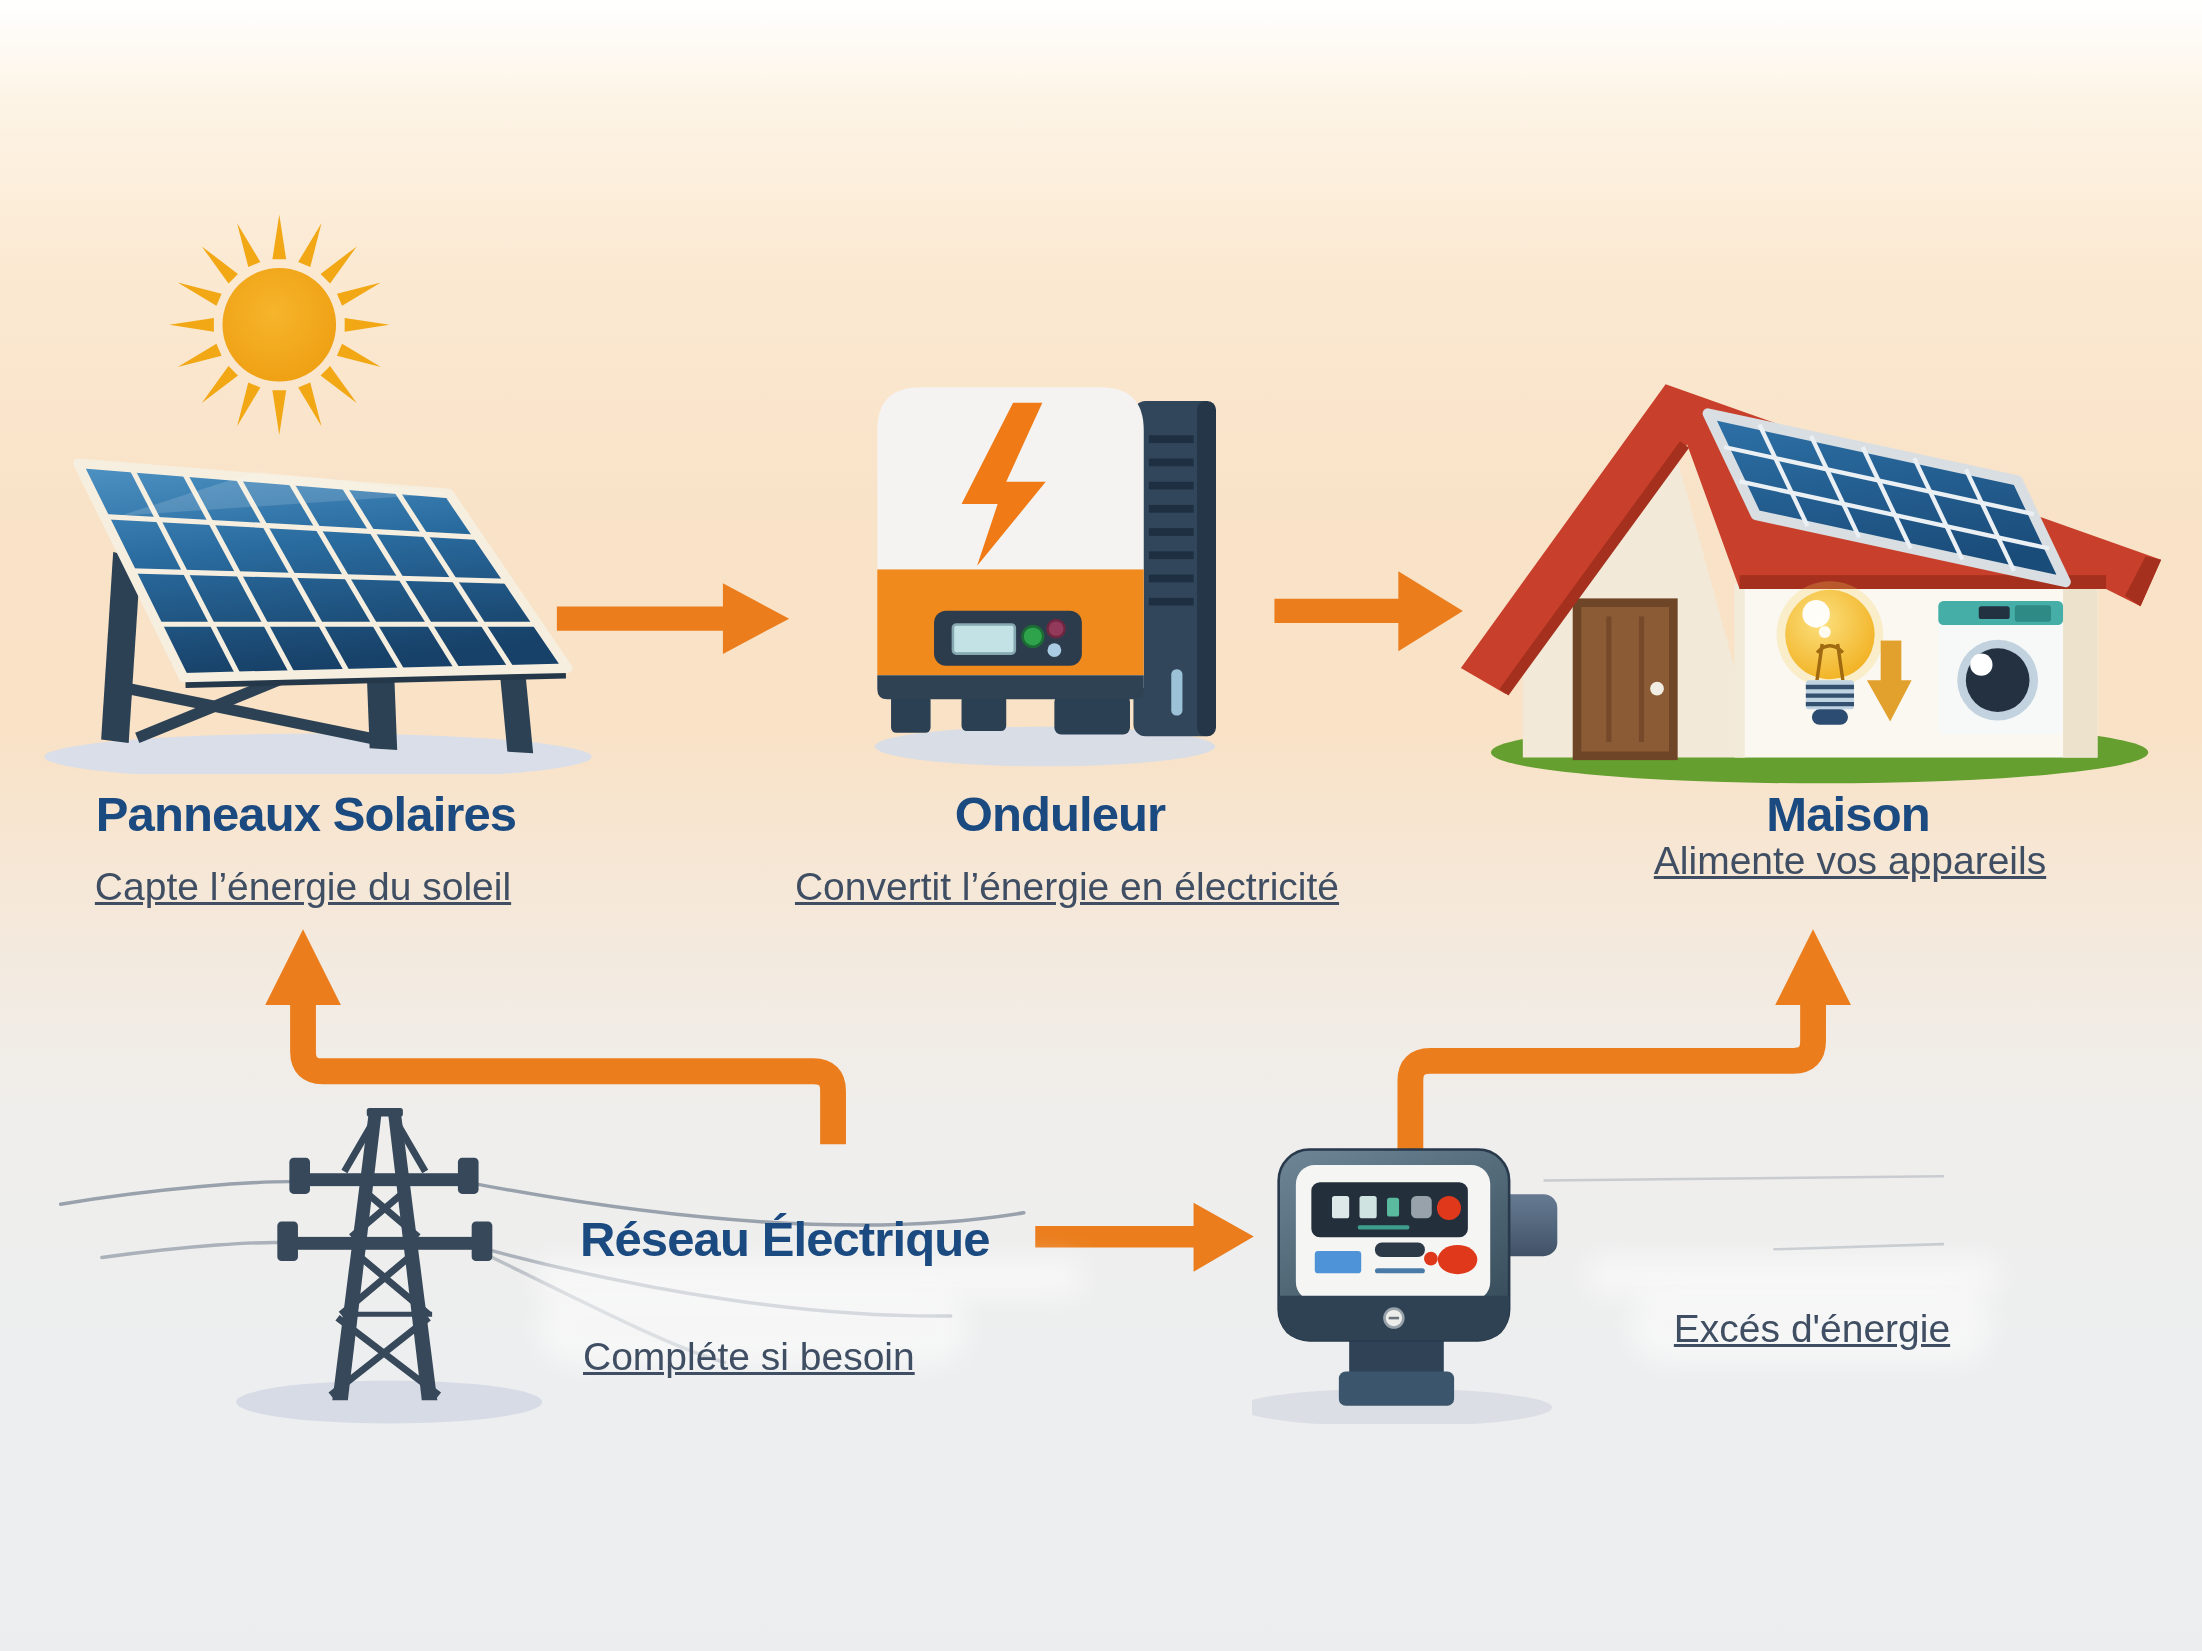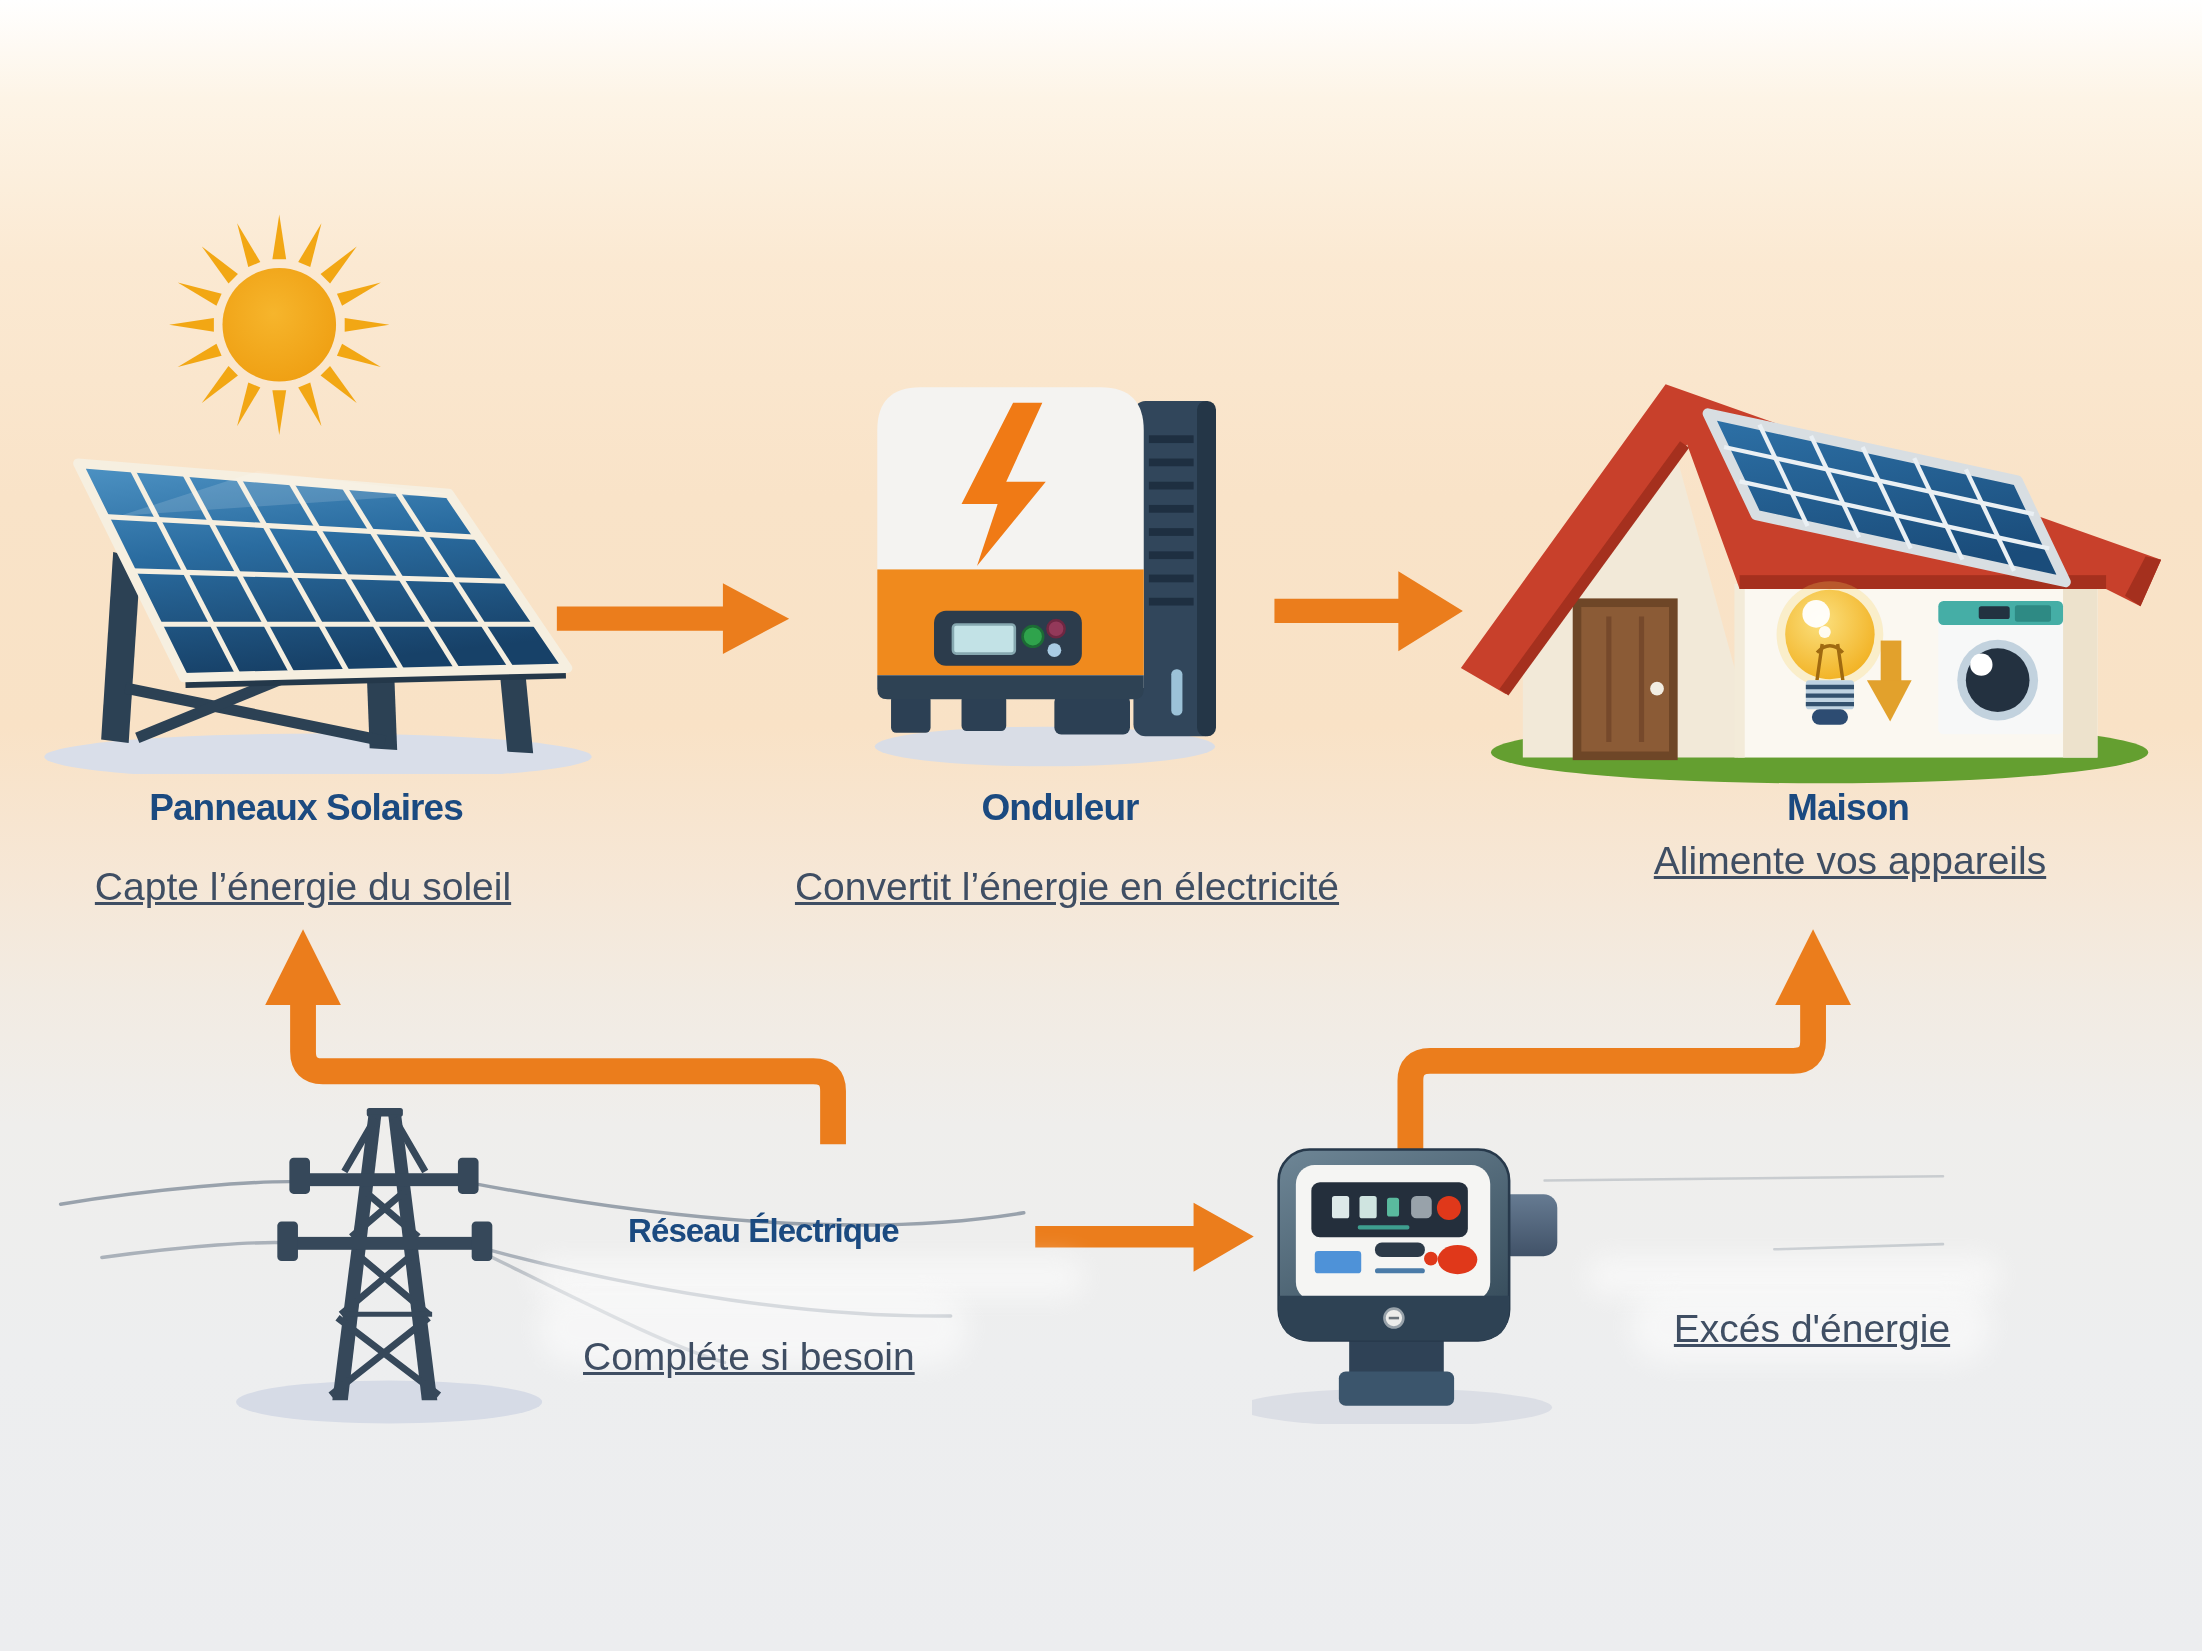--- a/index.html
+++ b/index.html
@@ -5,25 +5,25 @@
   html,body{margin:0;padding:0;background:#e8e9eb;}
   #canvas{
     position:relative;width:2203px;height:1652px;overflow:hidden;
     font-family:"Liberation Sans",sans-serif;
     background:linear-gradient(180deg,
       #ffffff 0%, #fdf4e6 6%, #fbe9d2 16%, #f9e3c8 30%, #f9e2c6 44%,
       #f6e7d6 53%, #f2ebe2 60%, #efeeec 68%, #edeeef 82%, #ecedef 100%);
   }
   .abs{position:absolute;}
   .node-title{
-    position:absolute;font-weight:700;font-size:37px;line-height:1.1;
+    position:absolute;font-weight:700;font-size:49px;line-height:1.1;
     color:var(--c-title,#1b4a80);white-space:nowrap;letter-spacing:-0.9px;
     transform:translateX(-50%);
   }
-  .node-title.small{font-size:33px;margin-left:48px;}
+  .node-title.small{font-size:49px;}
   .node-title.align-left{transform:none;}
   .node-sub{
     position:absolute;font-weight:400;font-size:39px;line-height:1.1;
     color:var(--c-subtitle,#3f4e63);white-space:nowrap;letter-spacing:0;
     transform:translateX(-50%);
     text-decoration:underline;
   }
   .node-sub.align-left{transform:none;margin-top:28px;}
   .glow{
     position:absolute;background:#ffffff;opacity:.5;filter:blur(12px);

